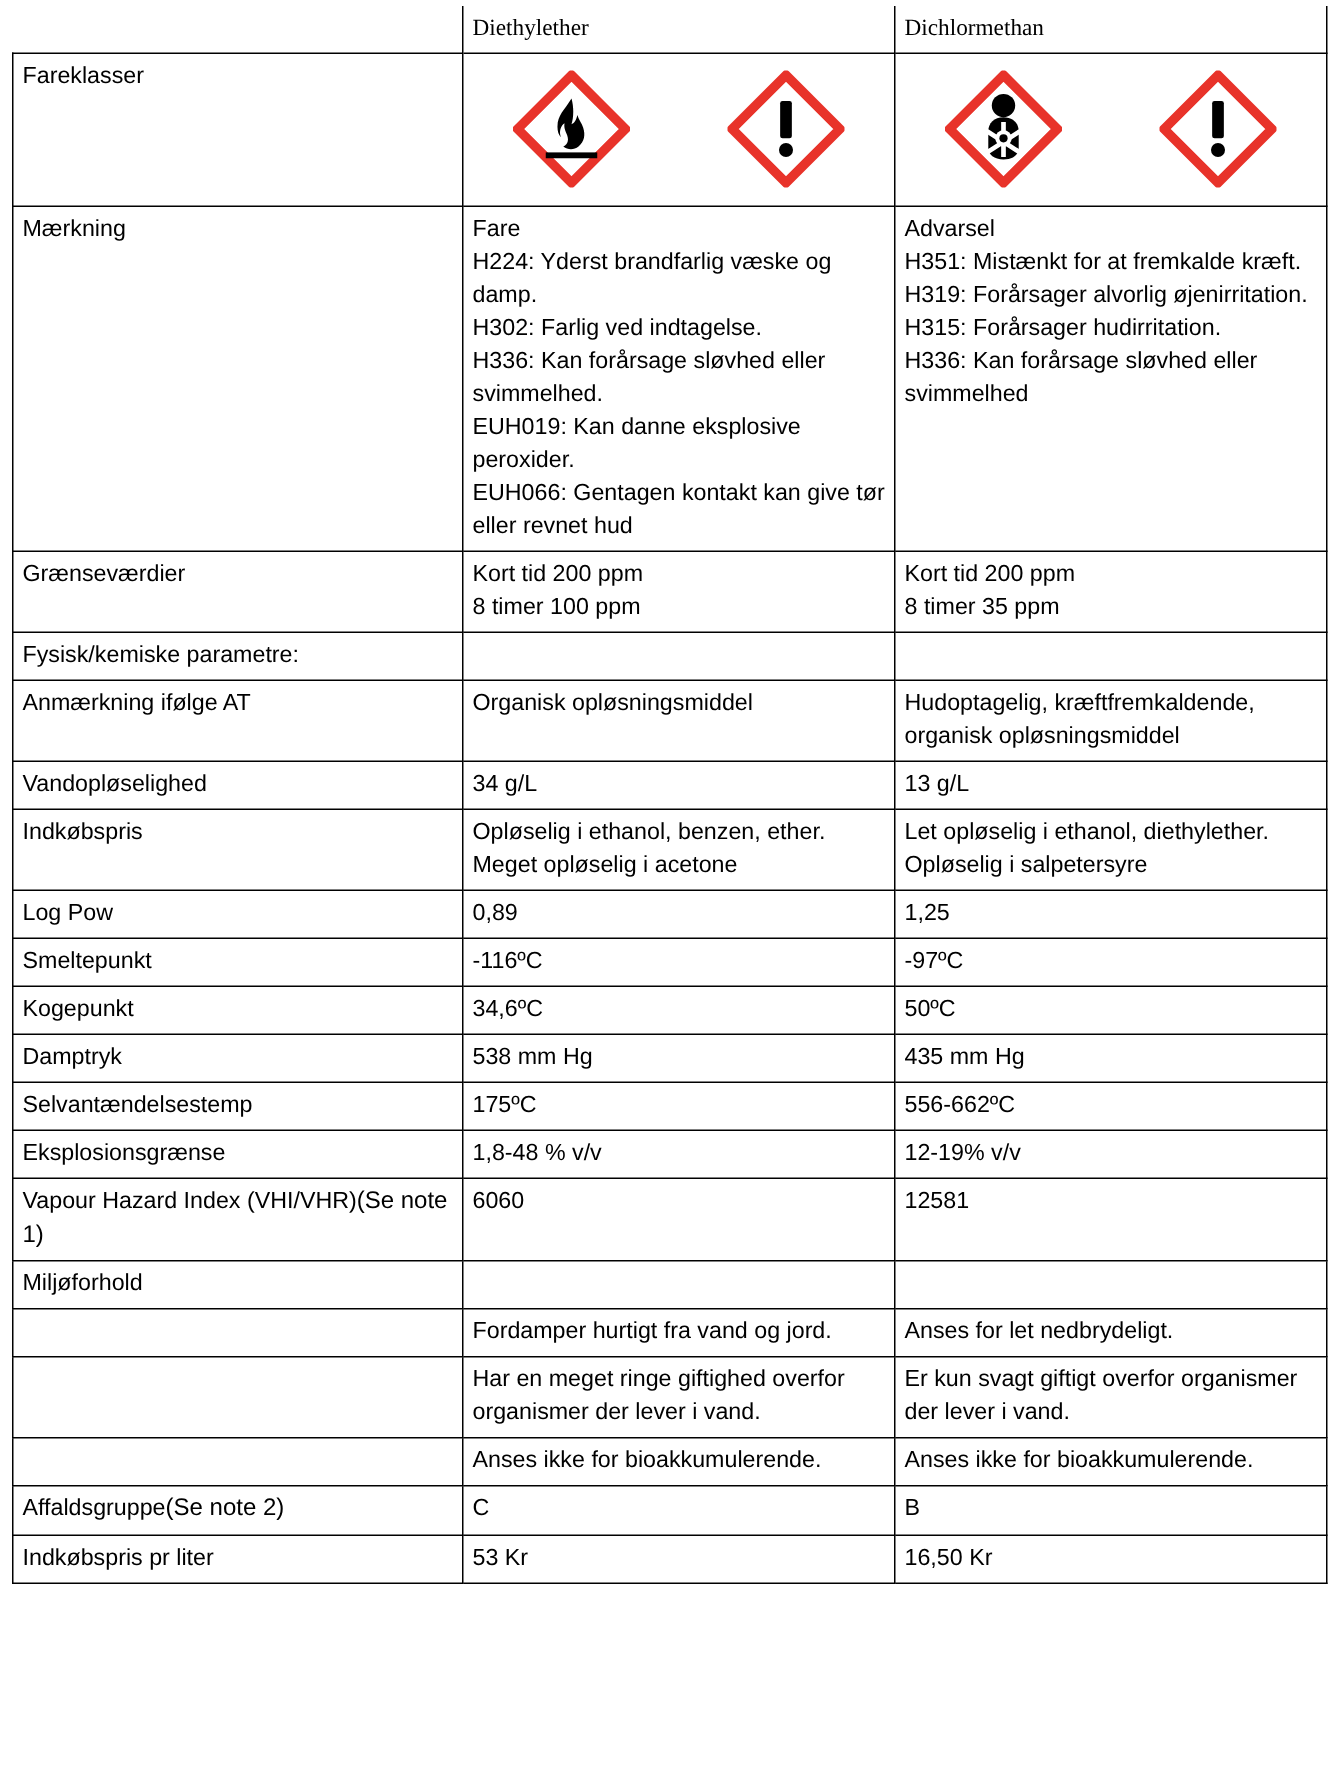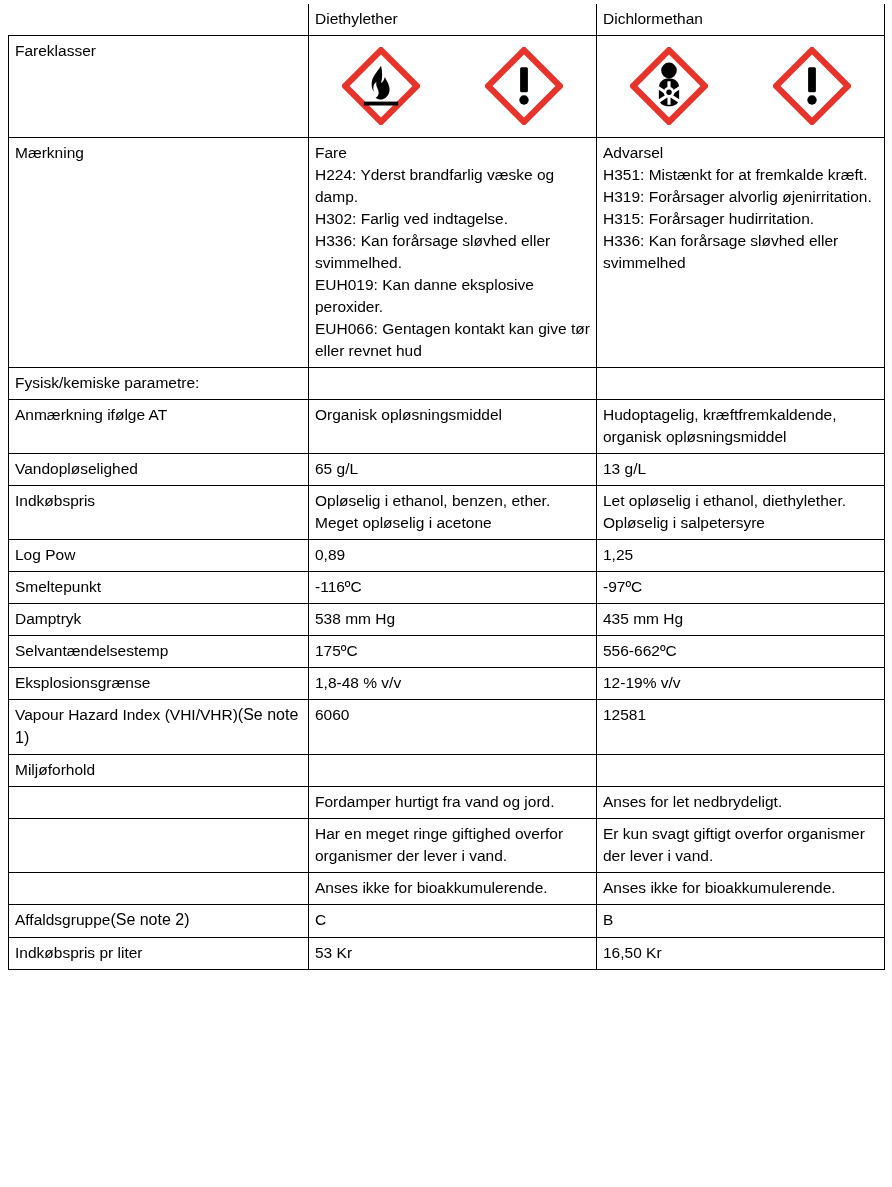--- a/index.html
+++ b/index.html
@@ -47,20 +47,21 @@
   tr.header-row td.blank {
     border-left: none;
     border-top: none;
     border-bottom: none;
   }
   td.head {
     font-size: 23px;
     font-weight: bold;
     padding: 3px 8px 6px 10px;
     line-height: 1.15;
+    font-family: Liberation Serif, serif;
   }
   td.label {
     font-size: 15.5px;
   }
   td.label.bold {
     font-weight: normal;
   }
   td.sectionhead {
     font-weight: bold;
   }
@@ -174,36 +175,51 @@
         </td>
         <td>
           <div class="mark-block">
             <p class="sig">Advarsel</p>
             <p>H351: Mistænkt for at fremkalde kræft. H319: Forårsager alvorlig øjenirritation. H315: Forårsager hudirritation.</p>
             <p>H336: Kan forårsage sløvhed eller svimmelhed</p>
           </div>
         </td>
       </tr>
 
+      <tr>
+        <td class="label">Grænseværdier</td>
+        <td>
+          <div class="lines">
+            <p>Kort tid 200 ppm</p>
+            <p>8 timer 100 ppm</p>
+          </div>
+        </td>
+        <td>
+          <div class="lines">
+            <p>Kort tid 200 ppm</p>
+            <p>8 timer 35 ppm</p>
+          </div>
+        </td>
+      </tr>
 
       <tr>
         <td class="label sectionhead">Fysisk/kemiske parametre:</td>
         <td></td>
         <td></td>
       </tr>
 
       <tr>
         <td class="label">Anmærkning ifølge AT</td>
         <td>Organisk opløsningsmiddel</td>
         <td>Hudoptagelig, kræftfremkaldende, organisk opløsningsmiddel</td>
       </tr>
 
       <tr>
         <td class="label">Vandopløselighed</td>
-        <td>65 g/L</td>
+        <td>34 g/L</td>
         <td>13 g/L</td>
       </tr>
 
       <tr>
         <td class="label">Indkøbspris</td>
         <td>Opløselig i ethanol, benzen, ether. Meget opløselig i acetone</td>
         <td>Let opløselig i ethanol, diethylether. Opløselig i salpetersyre</td>
       </tr>
 
       <tr>
@@ -211,20 +227,25 @@
         <td>0,89</td>
         <td>1,25</td>
       </tr>
 
       <tr>
         <td class="label">Smeltepunkt</td>
         <td>-116ºC</td>
         <td>-97ºC</td>
       </tr>
 
+      <tr>
+        <td class="label">Kogepunkt</td>
+        <td>34,6ºC</td>
+        <td>50ºC</td>
+      </tr>
 
 
       <tr>
         <td class="label">Damptryk</td>
         <td>538 mm Hg</td>
         <td>435 mm Hg</td>
       </tr>
 
       <tr>
         <td class="label">Selvantændelsestemp</td>

